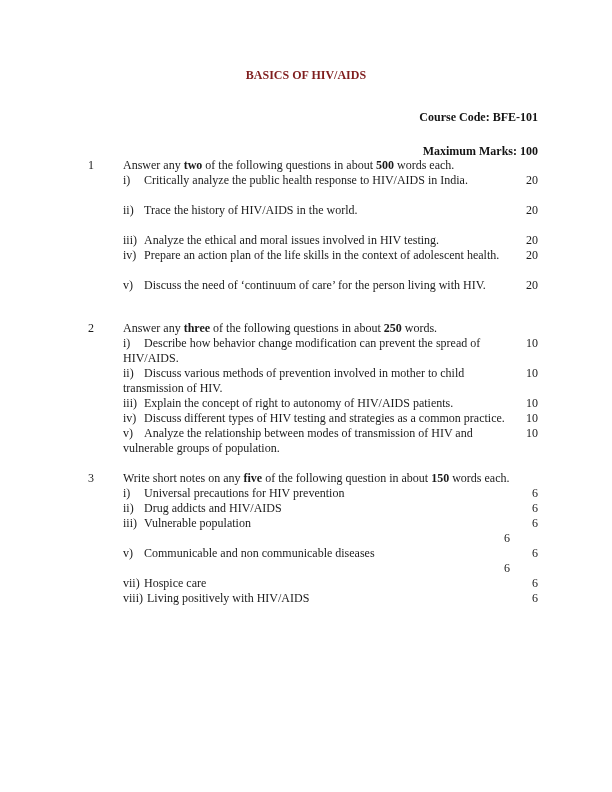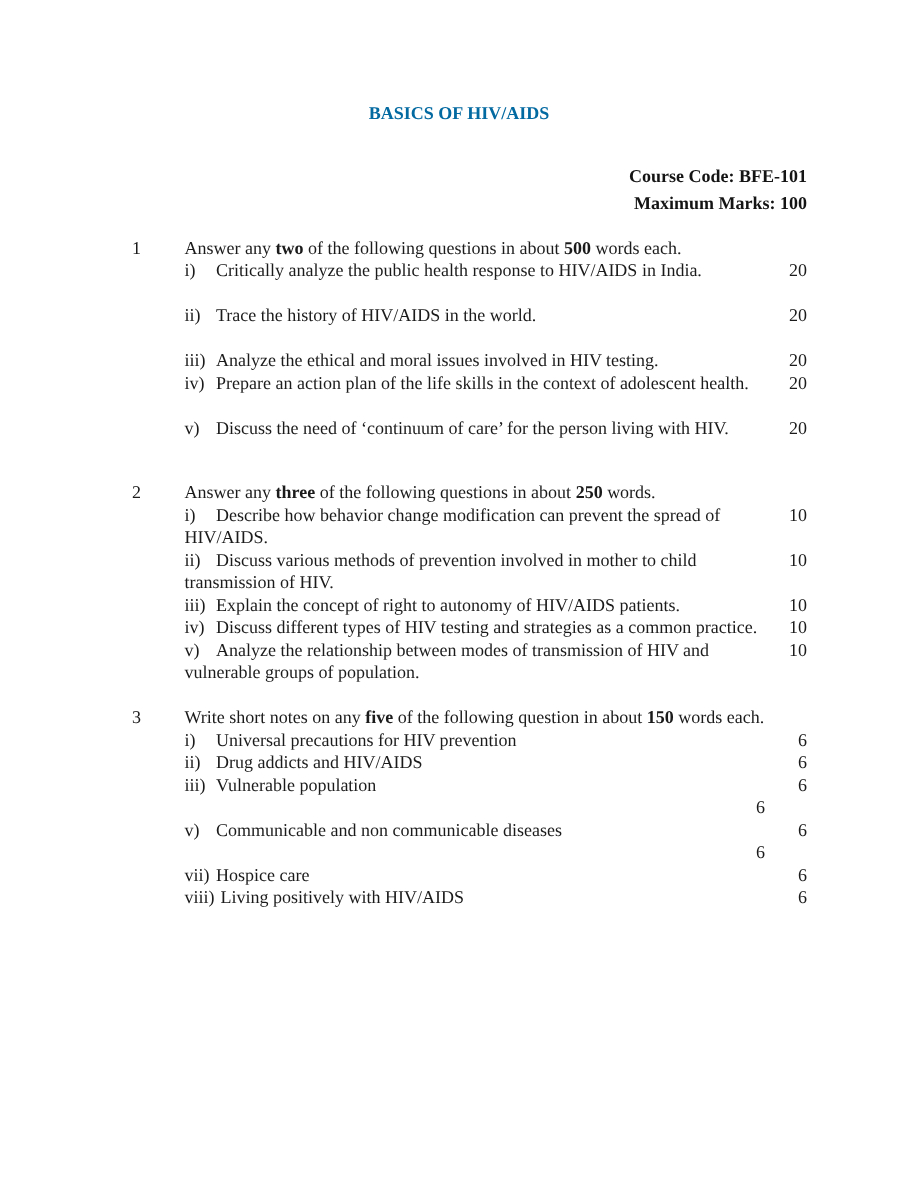--- a/index.html
+++ b/index.html
@@ -7,28 +7,28 @@
     position:relative;
     width:612px; height:792px;
     background:#ffffff;
     font-family:"Liberation Serif", serif;
     font-size:12px; line-height:15px;
     color:#1b1b1b;
     overflow:hidden;
   }
   .doc-title {
     position:absolute; top:68px; left:0; width:100%;
-    text-align:center; font-weight:700; color:#0369a1;
+    text-align:center; font-weight:700; color:#7f1d1d;
   }
   .hdr-right {
     position:absolute; right:74px;
     font-weight:700; color:#141414;
   }
   .course-code { top:110px;font-family:Liberation Serif, serif; }
-  .max-marks  { top:128px; }
+  .max-marks  { top:144px; }
   .content { position:absolute; left:88px; top:158px; width:450px; }
   .row {
     display:grid;
     grid-template-columns:35px 387px 28px;
     align-items:start;
   }
   .col-num  { }
   .col-text { }
   .col-marks { text-align:right; }
   .lbl { display:inline-block; min-width:17px; padding-right:4px; }

